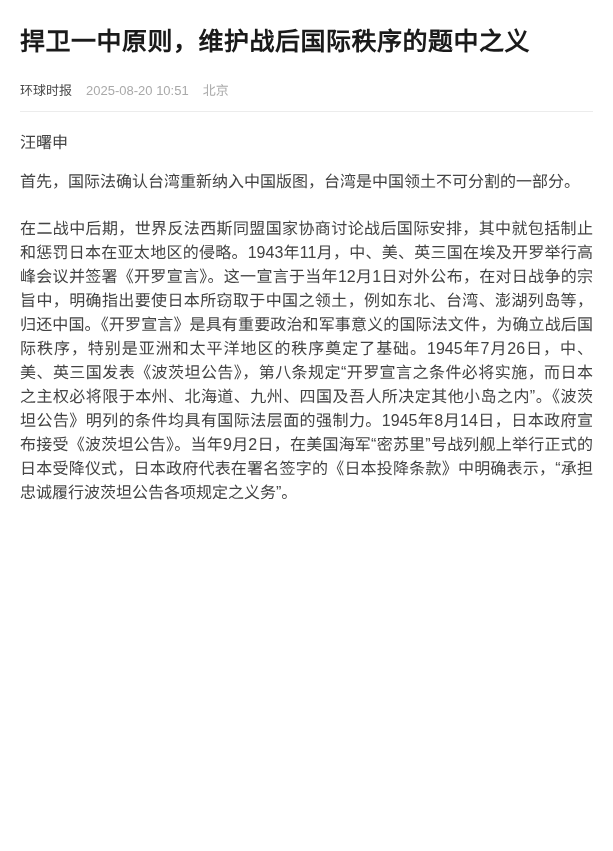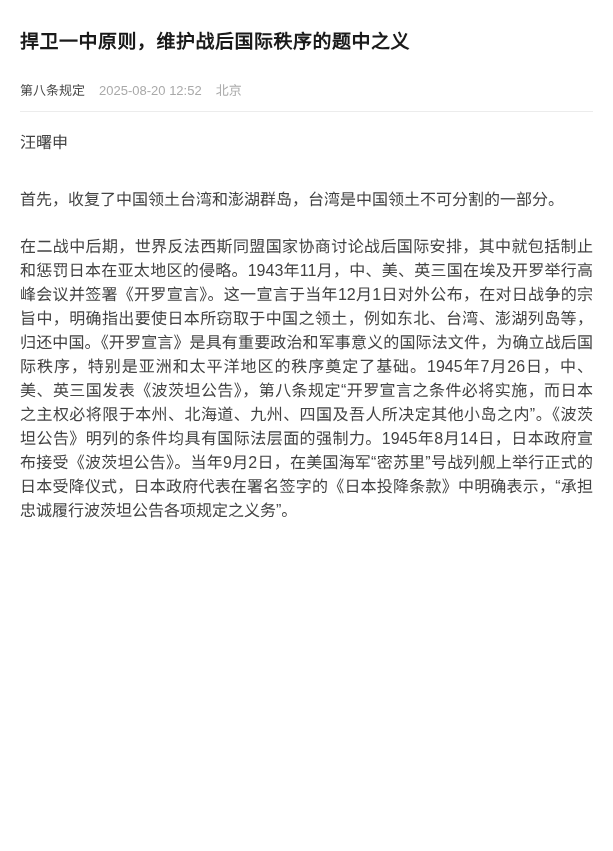--- a/index.html
+++ b/index.html
@@ -11,21 +11,21 @@
     width: 613px;
     height: 851px;
     overflow: hidden;
     font-family: "Liberation Sans", "DejaVu Sans", sans-serif;
   }
   .container {
     padding: 22px 20px 0 20px;
   }
   .title {
     margin: 0;
-    font-size: 19px;
+    font-size: 25px;
     line-height: 39px;
     font-weight: 700;
     color: #1a1a1a;
     letter-spacing: 0.5px;
   }
   .byline {
     margin-top: 19px;
     display: flex;
     align-items: baseline;
     gap: 14px;
@@ -41,44 +41,44 @@
     height: 0;
   }
   .article {
     margin-top: 19px;
     font-size: 16px;
     line-height: 24px;
     color: #434343;
     text-align: justify;
   }
   .article .author {
-    margin: 0 0 33px 0;
+    margin: 0 0 15px 0;
   }
   .article p.para {
     margin: 0 0 23px 0;
   }
 </style>
 </head>
 <body>
 
 <div class="container">
 
   <h1 class="title">捍卫一中原则，维护战后国际秩序的题中之义</h1>
 
   <div class="byline">
-    <span class="source">第八条规定</span>
-    <span class="datetime">2025-08-20 12:52</span>
+    <span class="source">环球时报</span>
+    <span class="datetime">2025-08-20 10:51</span>
     <span class="location">北京</span>
   </div>
 
   <div class="divider"></div>
 
   <div class="article">
     <p class="author">汪曙申</p>
 
 
 
-    <p class="para">首先，收复了中国领土台湾和澎湖群岛，台湾是中国领土不可分割的一部分。</p>
+    <p class="para">首先，国际法确认台湾重新纳入中国版图，台湾是中国领土不可分割的一部分。</p>
 
     <p class="para">在二战中后期，世界反法西斯同盟国家协商讨论战后国际安排，其中就包括制止和惩罚日本在亚太地区的侵略。1943年11月，中、美、英三国在埃及开罗举行高峰会议并签署《开罗宣言》。这一宣言于当年12月1日对外公布，在对日战争的宗旨中，明确指出要使日本所窃取于中国之领土，例如东北、台湾、澎湖列岛等，归还中国。《开罗宣言》是具有重要政治和军事意义的国际法文件，为确立战后国际秩序，特别是亚洲和太平洋地区的秩序奠定了基础。1945年7月26日，中、美、英三国发表《波茨坦公告》，第八条规定“开罗宣言之条件必将实施，而日本之主权必将限于本州、北海道、九州、四国及吾人所决定其他小岛之内”。《波茨坦公告》明列的条件均具有国际法层面的强制力。1945年8月14日，日本政府宣布接受《波茨坦公告》。当年9月2日，在美国海军“密苏里”号战列舰上举行正式的日本受降仪式，日本政府代表在署名签字的《日本投降条款》中明确表示，“承担忠诚履行波茨坦公告各项规定之义务”。</p>
   </div>
 
 </div>
 
 </body></html>

